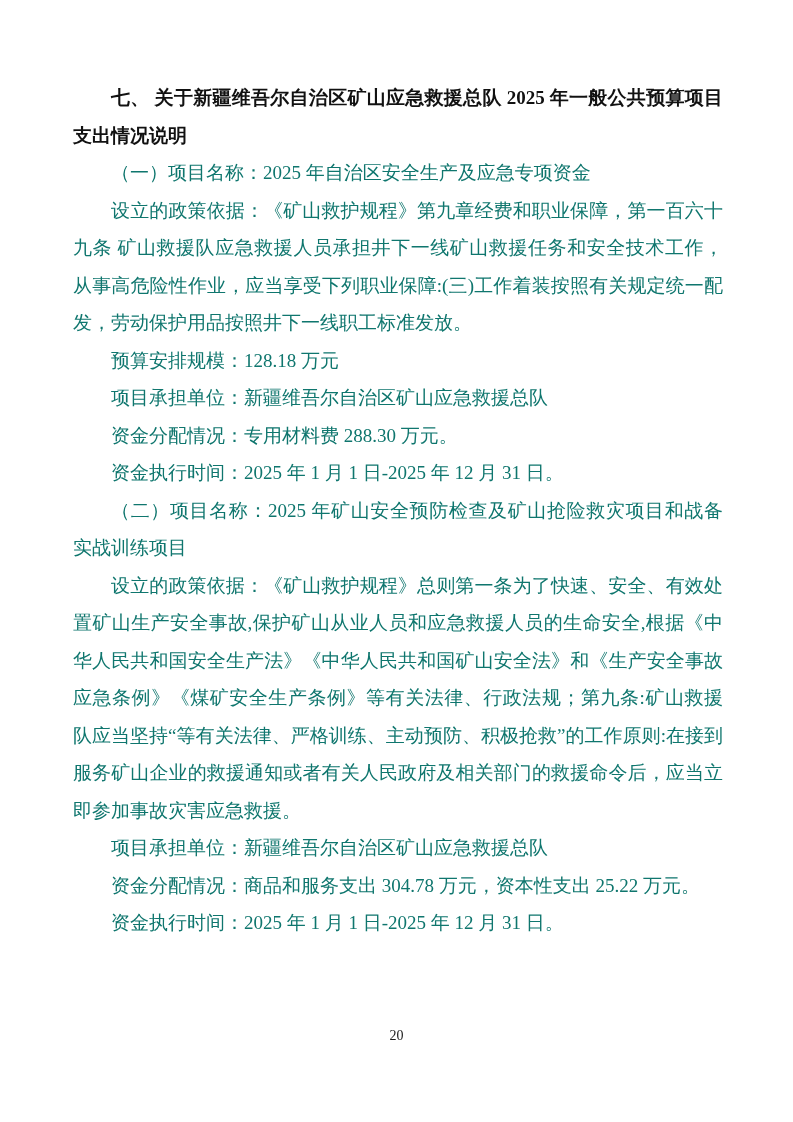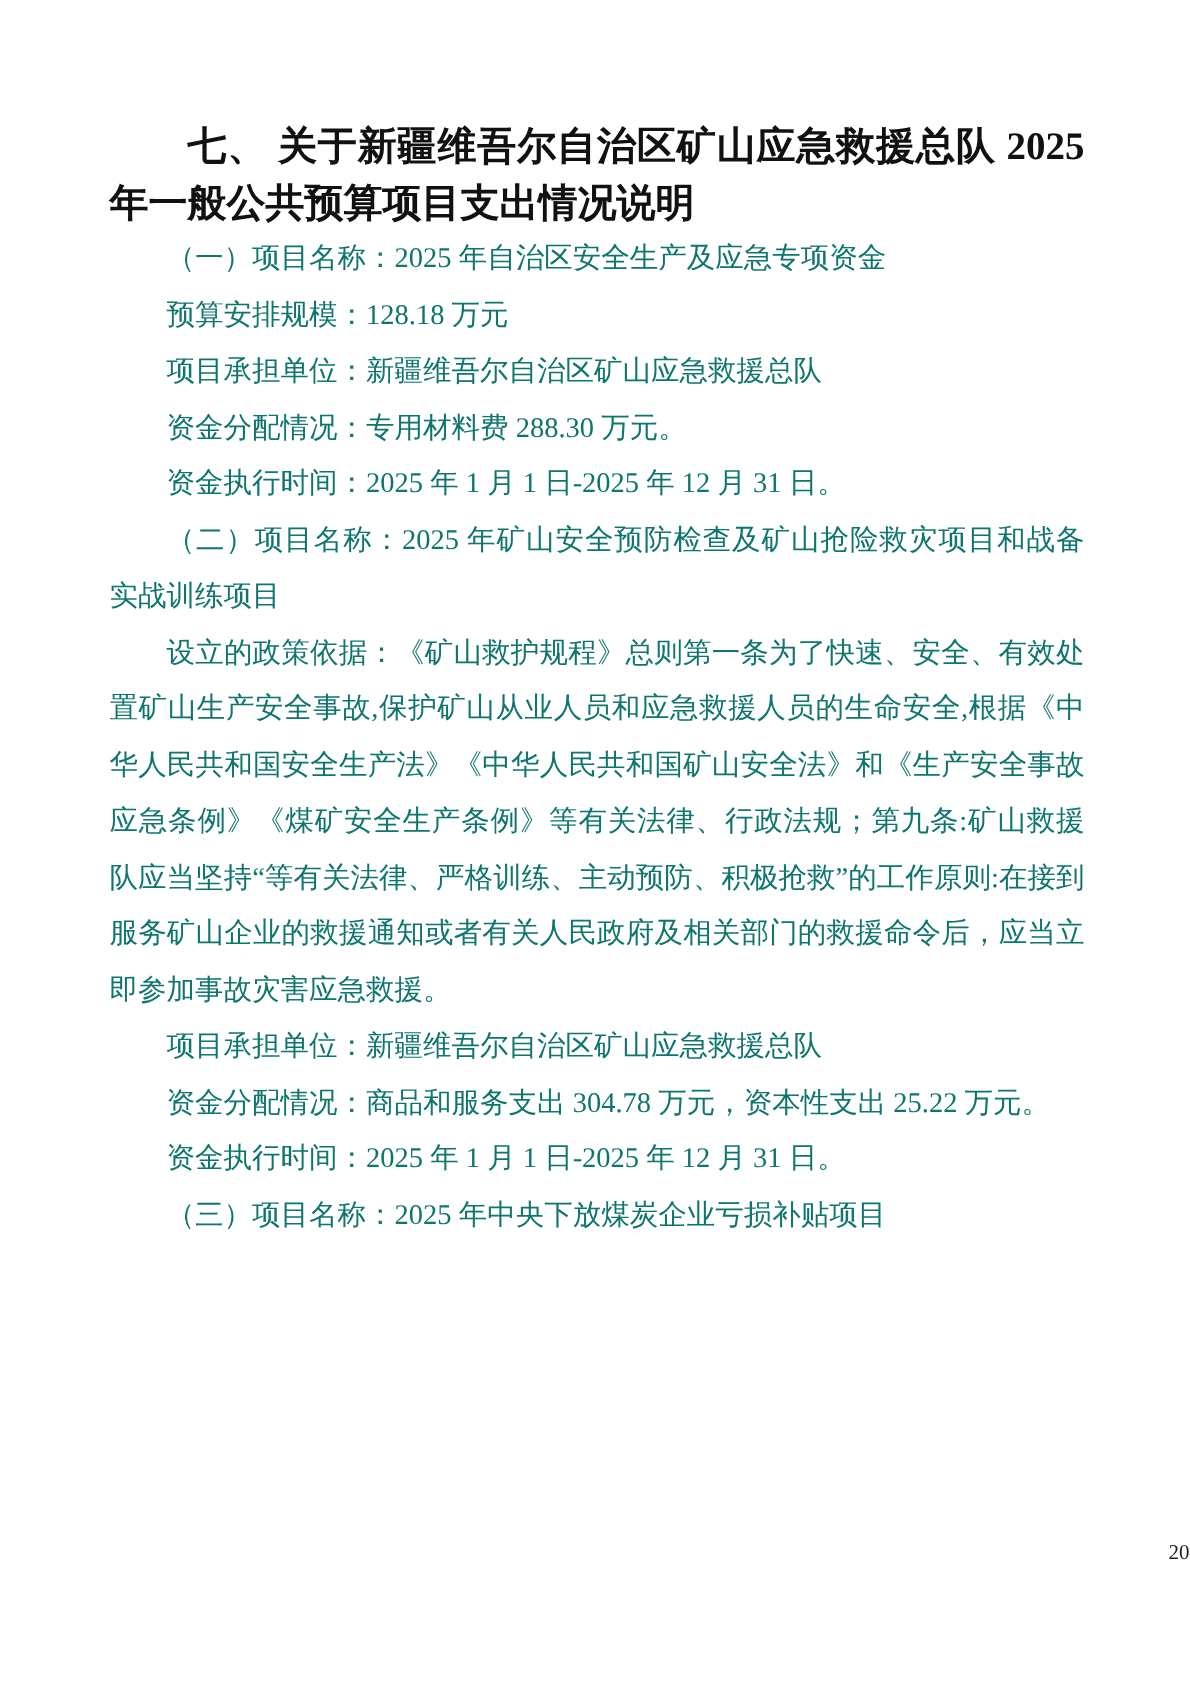--- a/index.html
+++ b/index.html
@@ -17,21 +17,21 @@
     overflow: hidden;
   }
   .content {
     position: absolute;
     left: 73px;
     top: 79px;
     width: 650px;
   }
   .heading {
     margin: 0;
-    font-size: 26px;
+    font-size: 19px;
     font-weight: bold;
     line-height: 37.5px;
     text-indent: 2em;
     text-align: justify;
     color: #111111;
   }
   .para {
     margin: 0;
     font-size: 19px;
     font-weight: normal;
@@ -39,43 +39,43 @@
     text-indent: 2em;
     text-align: justify;
     text-align-last: left;
     color: #0f766e;
   }
   .footer {
     position: absolute;
     top: 1026px;
     left: 0;
     width: 100%;
-    text-align: right;
+    text-align: center;
     font-size: 14px;
     line-height: 20px;
     color: #1c1c1c;
     font-family: "Liberation Serif", serif;
   }
 </style>
 </head>
 <body>
 
 <div class="page">
   <div class="content">
     <h1 class="heading">七、 关于新疆维吾尔自治区矿山应急救援总队 2025 年一般公共预算项目支出情况说明</h1>
 
     <p class="para">（一）项目名称：2025 年自治区安全生产及应急专项资金</p>
+    <p class="para">设立的政策依据：《矿山救护规程》第九章经费和职业保障，第一百六十九条 矿山救援队应急救援人员承担井下一线矿山救援任务和安全技术工作，从事高危险性作业，应当享受下列职业保障:(三)工作着装按照有关规定统一配发，劳动保护用品按照井下一线职工标准发放。</p>
     <p class="para">预算安排规模：128.18 万元</p>
     <p class="para">项目承担单位：新疆维吾尔自治区矿山应急救援总队</p>
     <p class="para">资金分配情况：专用材料费 288.30 万元。</p>
     <p class="para">资金执行时间：2025 年 1 月 1 日-2025 年 12 月 31 日。</p>
 
     <p class="para">（二）项目名称：2025 年矿山安全预防检查及矿山抢险救灾项目和战备实战训练项目</p>
     <p class="para">设立的政策依据：《矿山救护规程》总则第一条为了快速、安全、有效处置矿山生产安全事故,保护矿山从业人员和应急救援人员的生命安全,根据《中华人民共和国安全生产法》《中华人民共和国矿山安全法》和《生产安全事故应急条例》《煤矿安全生产条例》等有关法律、行政法规；第九条:矿山救援队应当坚持“等有关法律、严格训练、主动预防、积极抢救”的工作原则:在接到服务矿山企业的救援通知或者有关人民政府及相关部门的救援命令后，应当立即参加事故灾害应急救援。</p>
     <p class="para">项目承担单位：新疆维吾尔自治区矿山应急救援总队</p>
     <p class="para">资金分配情况：商品和服务支出 304.78 万元，资本性支出 25.22 万元。</p>
     <p class="para">资金执行时间：2025 年 1 月 1 日-2025 年 12 月 31 日。</p>
 
-    <p class="para">（三）项目名称：2025 年中央下放煤炭企业亏损补贴项目</p>
   </div>
 
   <div class="footer">20</div>
 </div>
 
 </body></html>

